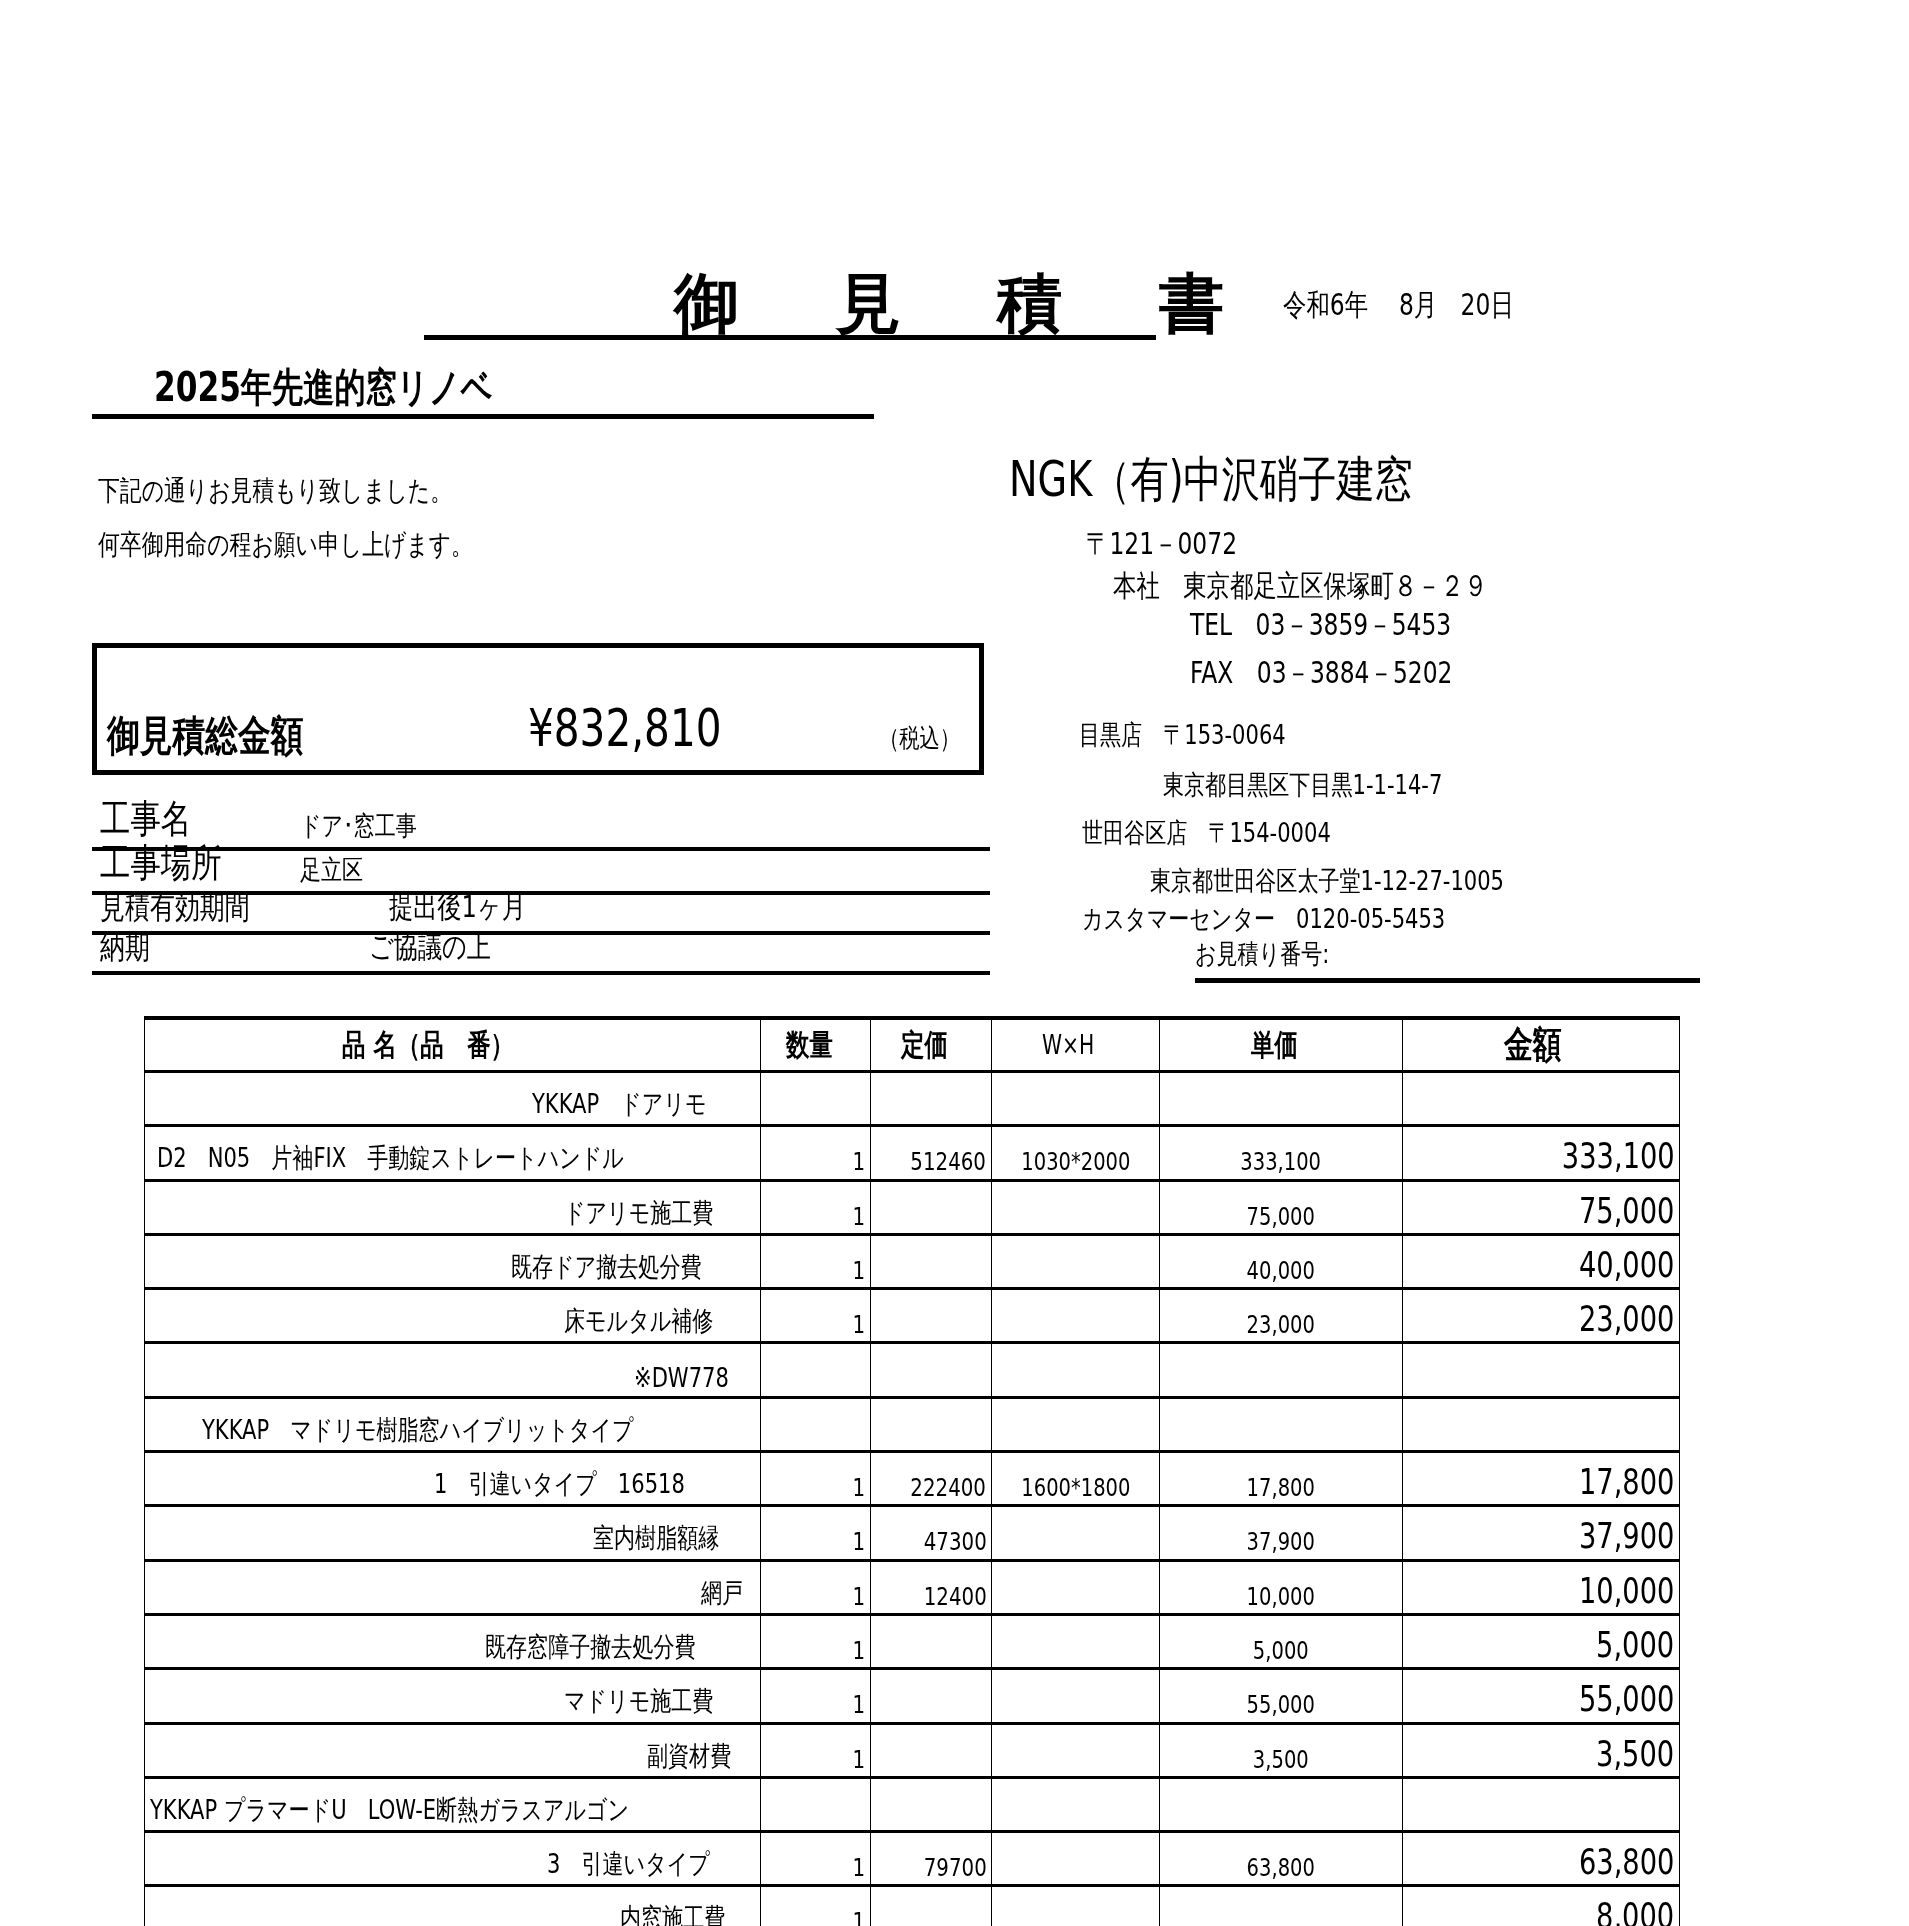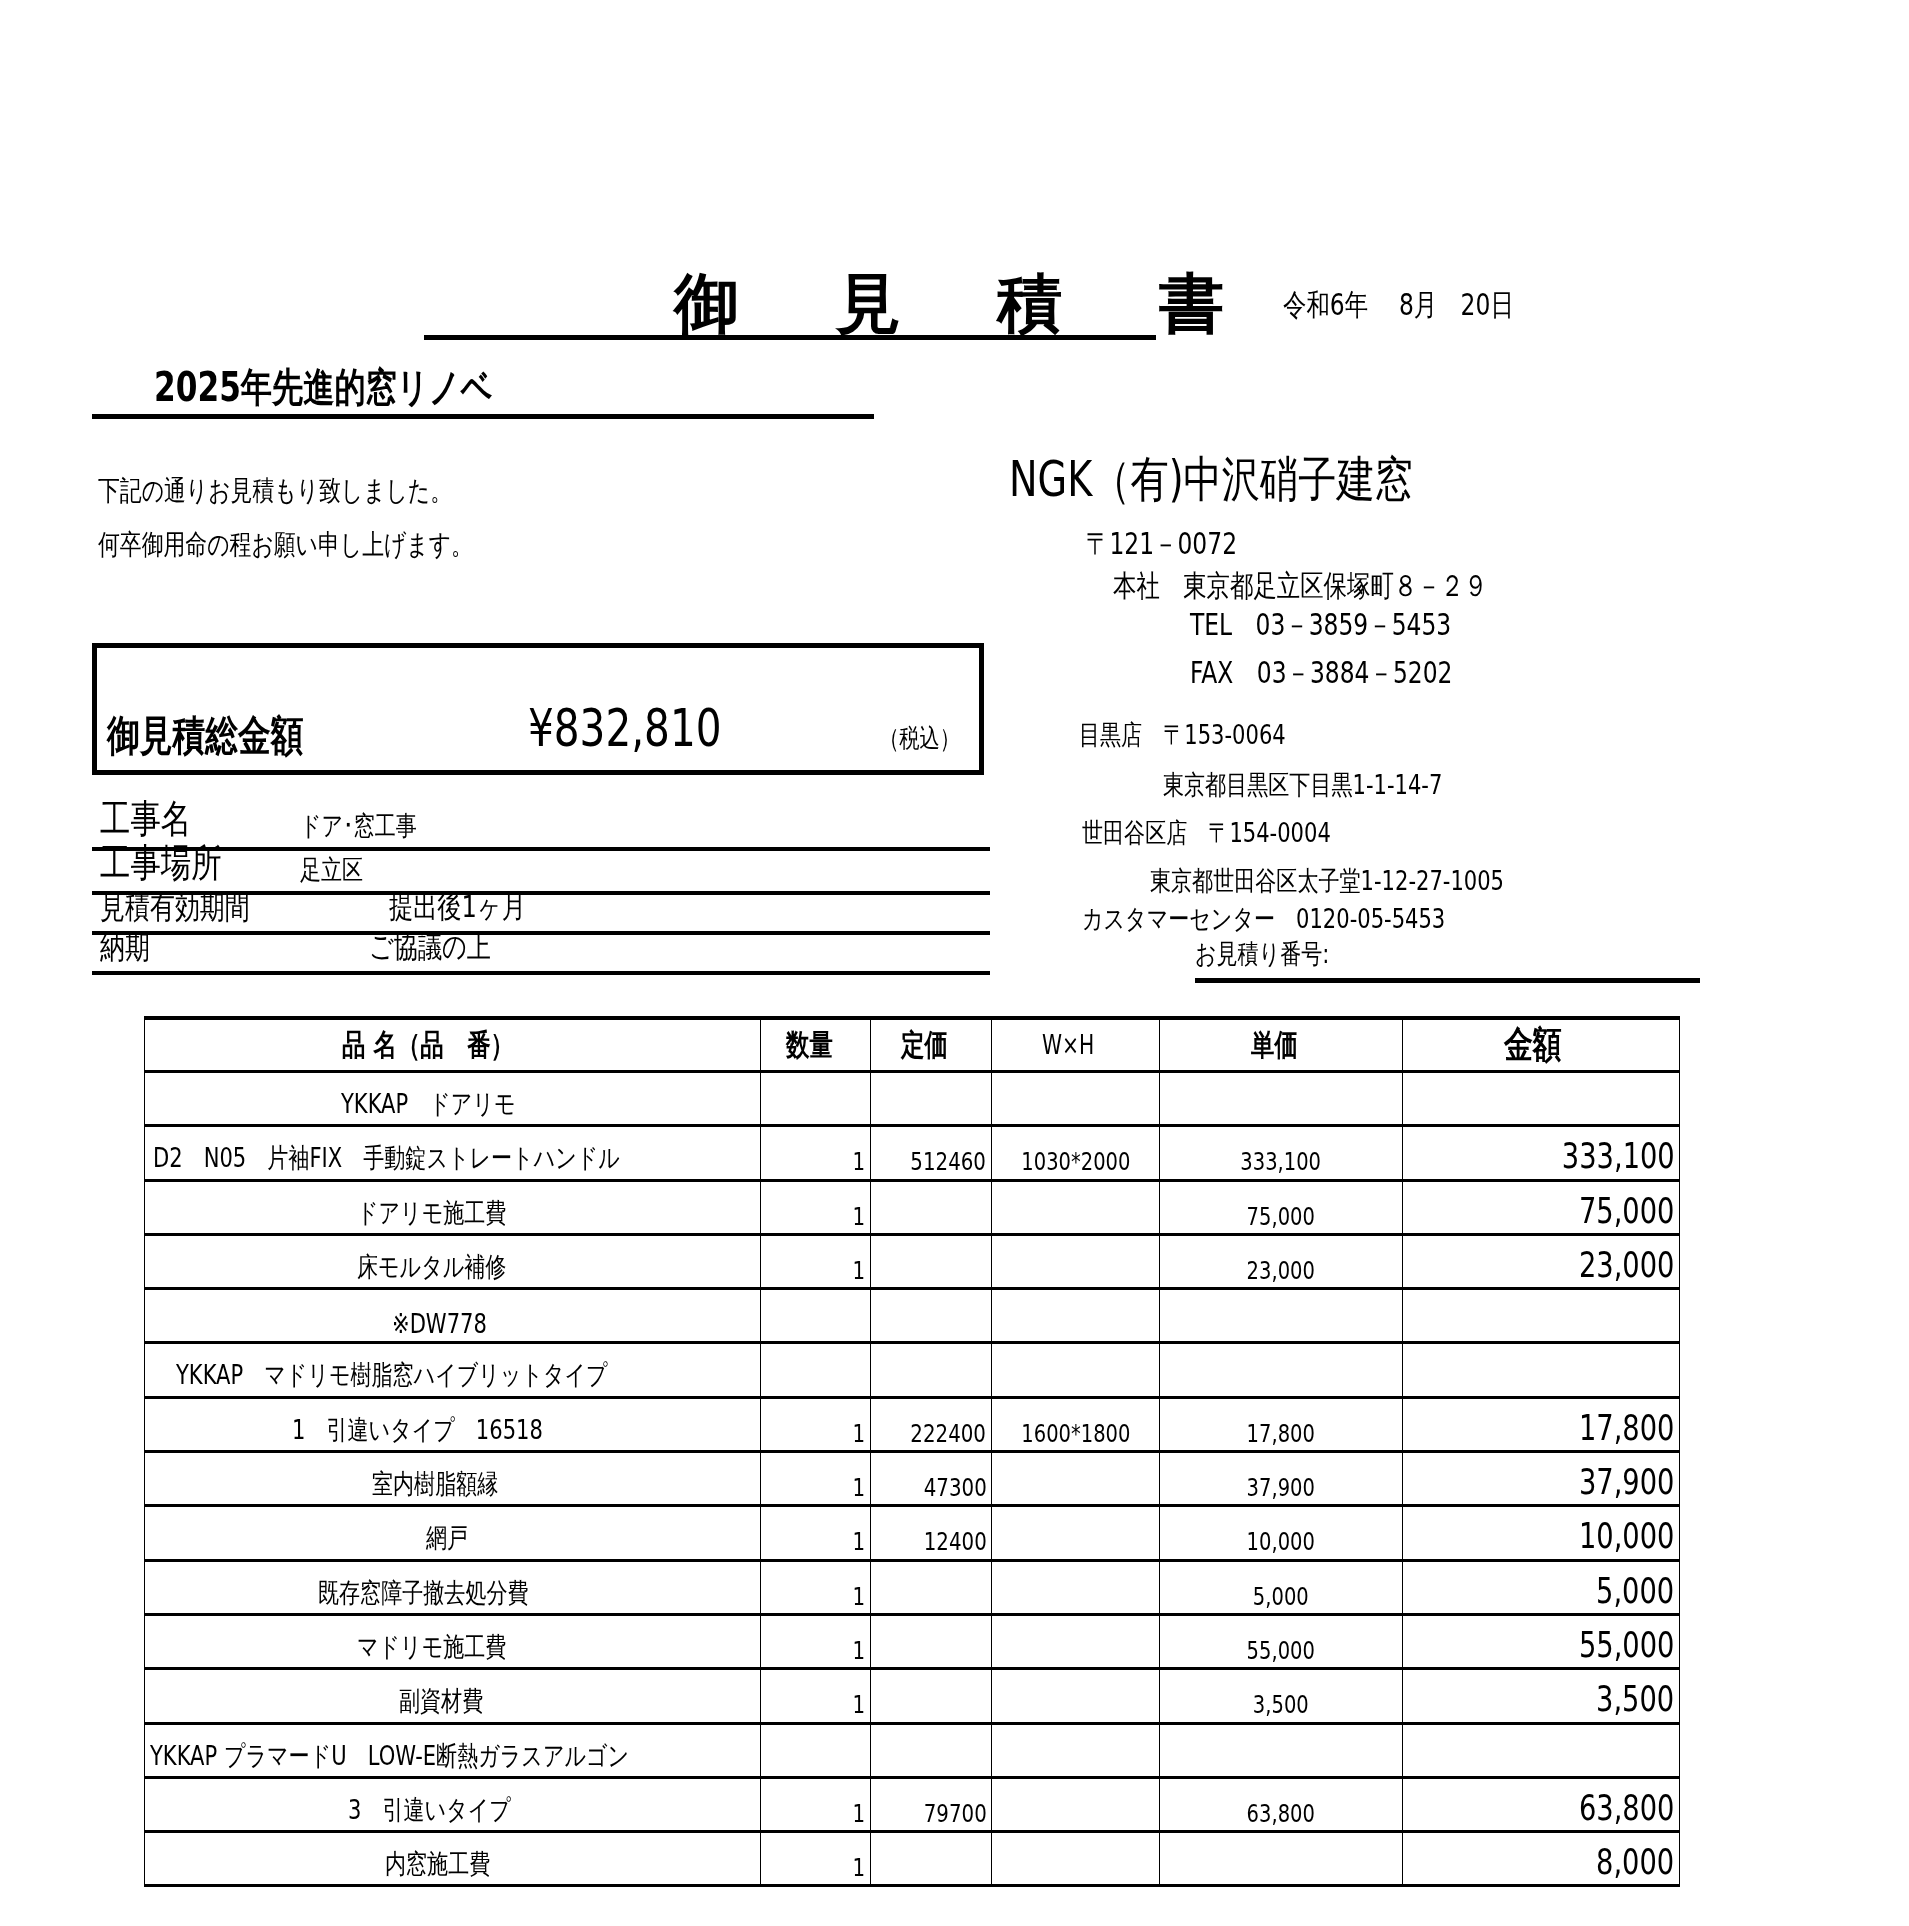--- a/index.html
+++ b/index.html
@@ -53,21 +53,21 @@
   #info-yuko .lbl { font-size: 32px; }
   #info-yuko .val { left: 297px; font-size: 31px; }
   #info-noki { top: 936px; }
   #info-noki .lbl { font-size: 32px; }
   #info-noki .val { left: 277px; font-size: 31px; }
 
   #items-table { position: absolute; left: 144px; top: 1016px; width: 1535px; border-collapse: collapse; table-layout: fixed; }
   #items-table td, #items-table th { border-left: 1.9px solid #000; border-right: 1.9px solid #000; border-bottom: 3.9px solid #000; padding: 0 4.6px; overflow: hidden; white-space: nowrap; }
   #items-table thead th { border-top: 4.6px solid #000; height: 42px; font-weight: bold; font-size: 30px; vertical-align: middle; }
   #items-table tbody td { height: 49px; vertical-align: bottom; padding-bottom: 2.3px; font-size: 26px; }
-  #items-table td.name { text-align: center; font-size: 27px; overflow: visible; }
+  #items-table td.name { text-align: right; font-size: 27px; overflow: visible; }
   #items-table td.qty, #items-table td.price { text-align: right; font-size: 25.4px; }
   #items-table td.wh { text-align: center; font-size: 25px; }
   #items-table td.unit { text-align: center; font-size: 25px; }
   #items-table td.amount { text-align: right; font-size: 35px; }
 </style>
 </head>
 <body>
 
 <div id="doc-title" class="abs">
   <span>御 見 積 書</span>
@@ -158,20 +158,28 @@
   </tr>
       <tr>
     <td class="name"><span class="sx">ドアリモ施工費</span></td>
     <td class="qty"><span class="sxr">1</span></td>
     <td class="price"><span class="sxr"></span></td>
     <td class="wh"><span class="sx" style="transform-origin:center"></span></td>
     <td class="unit"><span class="sx" style="transform-origin:center">75,000</span></td>
     <td class="amount"><span class="sxr">75,000</span></td>
   </tr>
       <tr>
+    <td class="name"><span class="sx">既存ドア撤去処分費</span></td>
+    <td class="qty"><span class="sxr">1</span></td>
+    <td class="price"><span class="sxr"></span></td>
+    <td class="wh"><span class="sx" style="transform-origin:center"></span></td>
+    <td class="unit"><span class="sx" style="transform-origin:center">40,000</span></td>
+    <td class="amount"><span class="sxr">40,000</span></td>
+  </tr>
+      <tr>
     <td class="name"><span class="sx">床モルタル補修</span></td>
     <td class="qty"><span class="sxr">1</span></td>
     <td class="price"><span class="sxr"></span></td>
     <td class="wh"><span class="sx" style="transform-origin:center"></span></td>
     <td class="unit"><span class="sx" style="transform-origin:center">23,000</span></td>
     <td class="amount"><span class="sxr">23,000</span></td>
   </tr>
       <tr>
     <td class="name"><span class="sx">※DW778</span></td>
     <td class="qty"><span class="sxr"></span></td>

